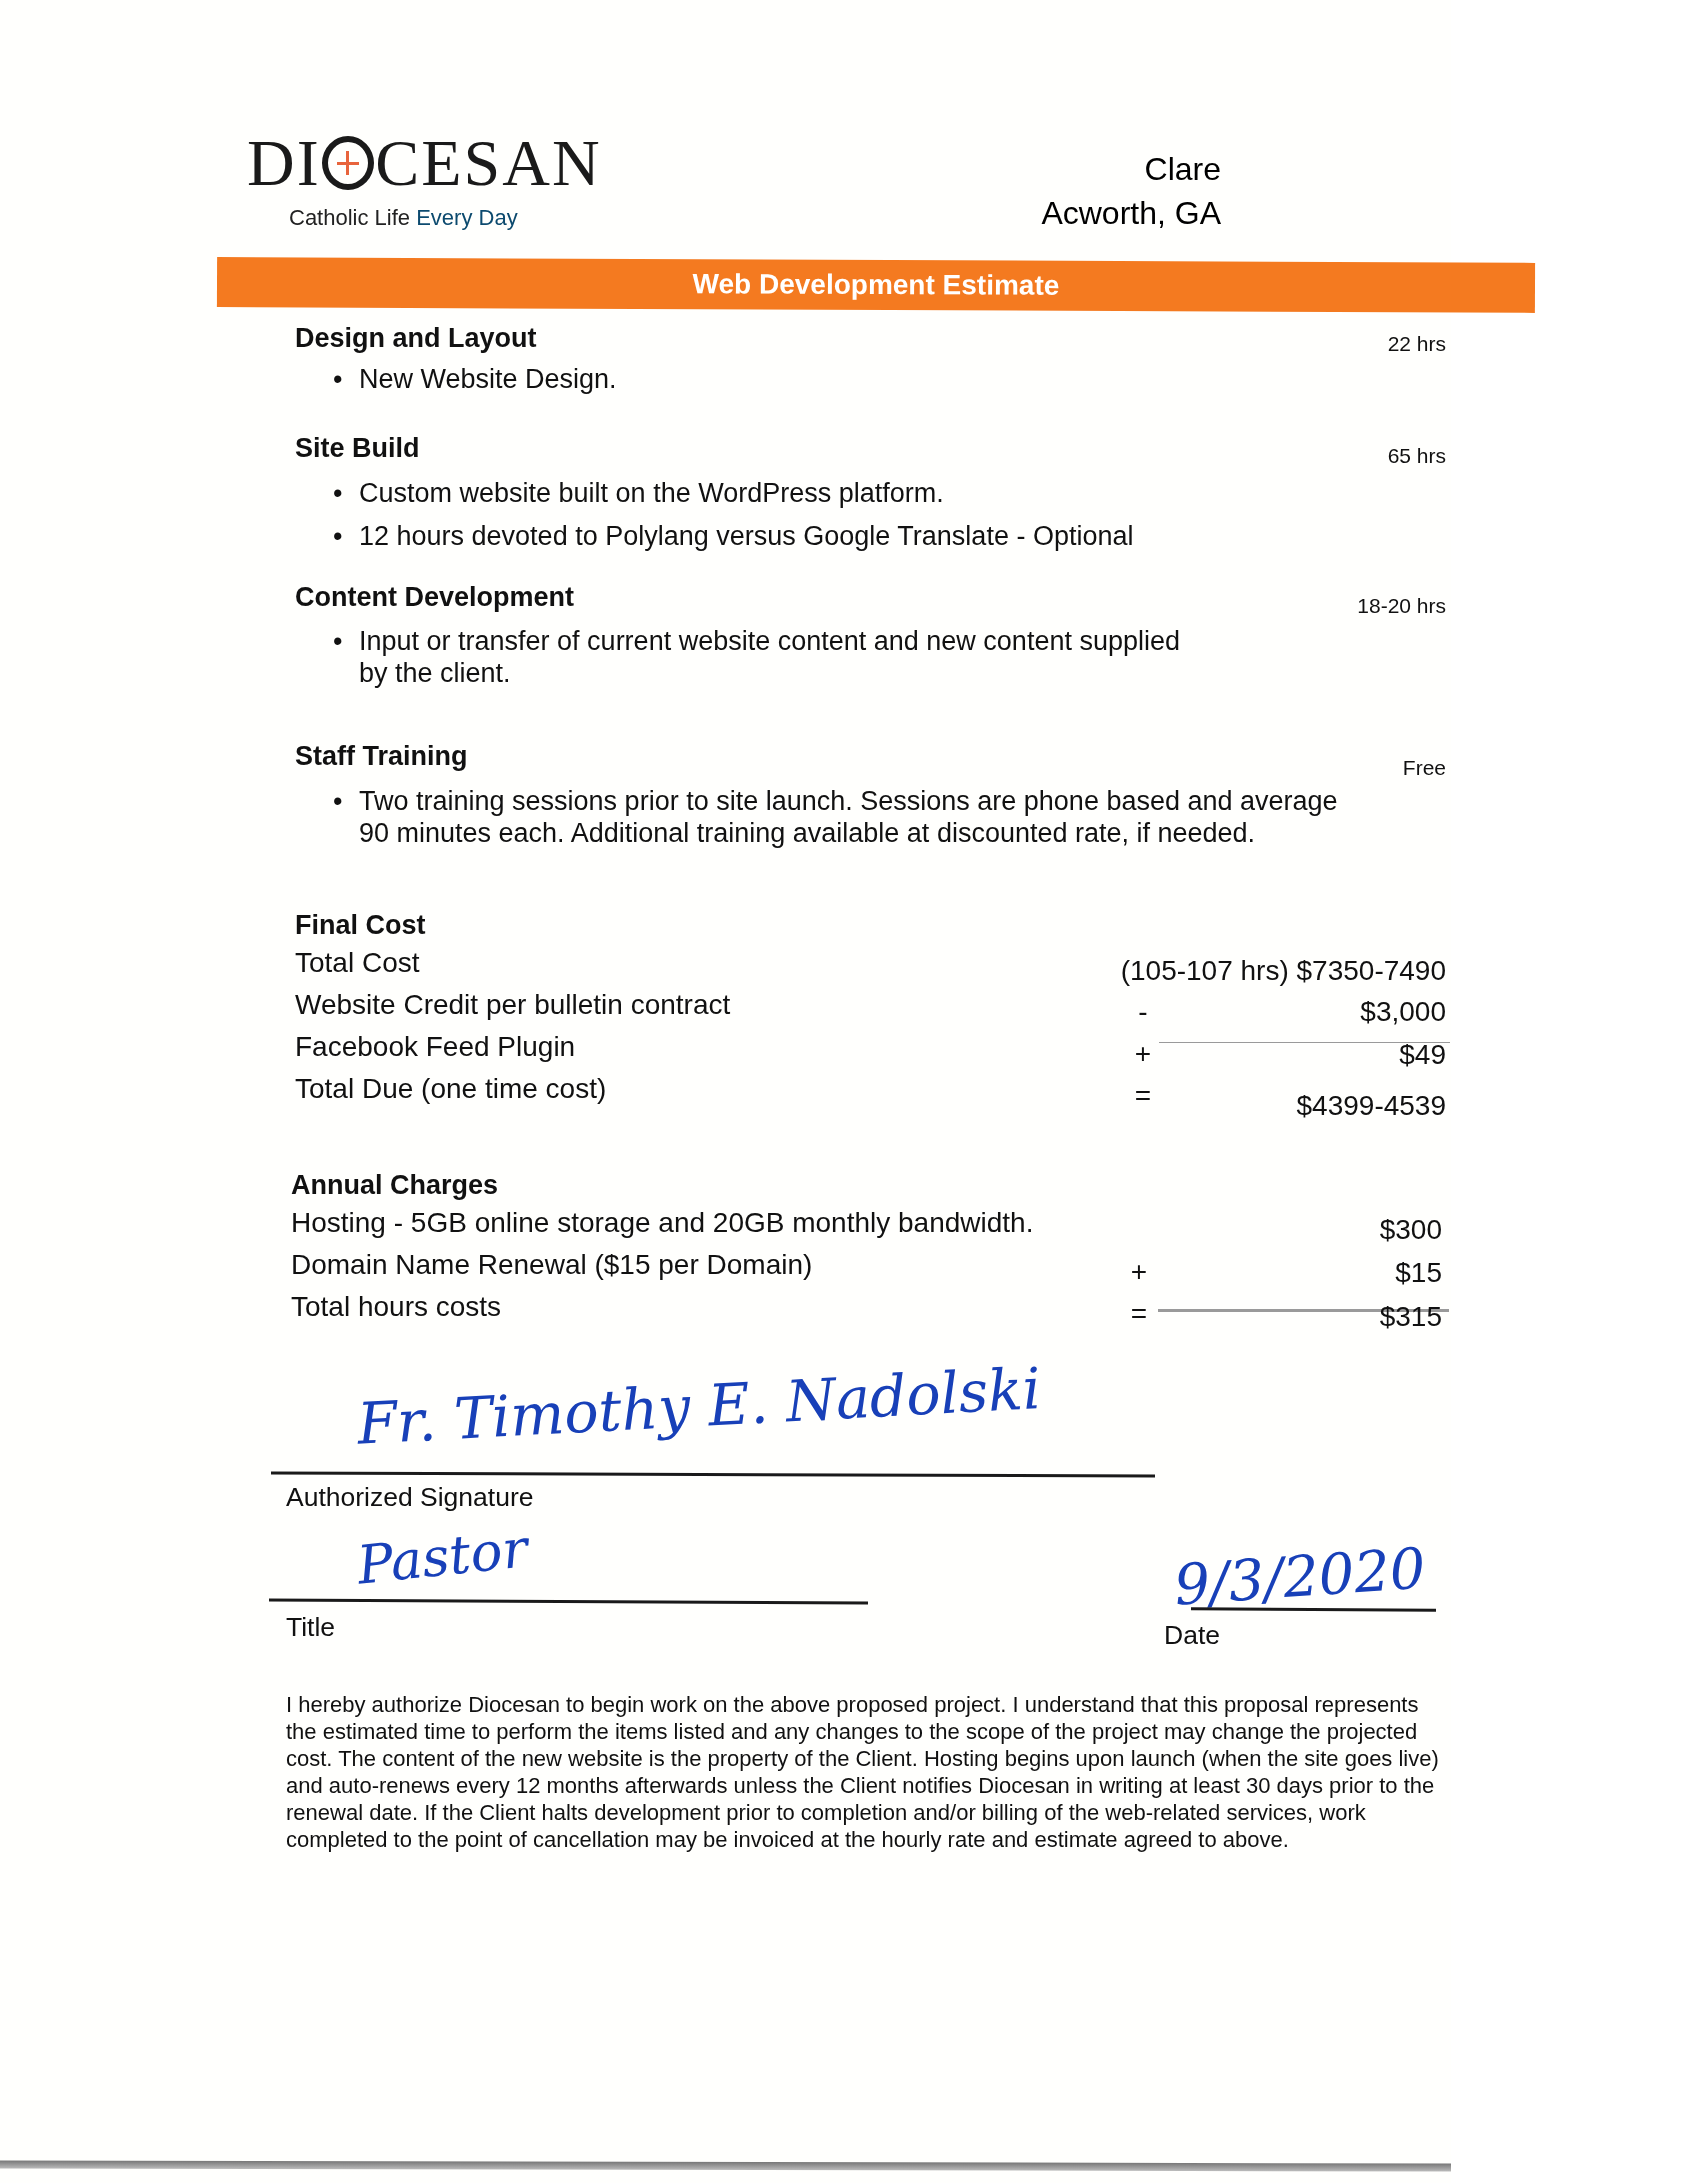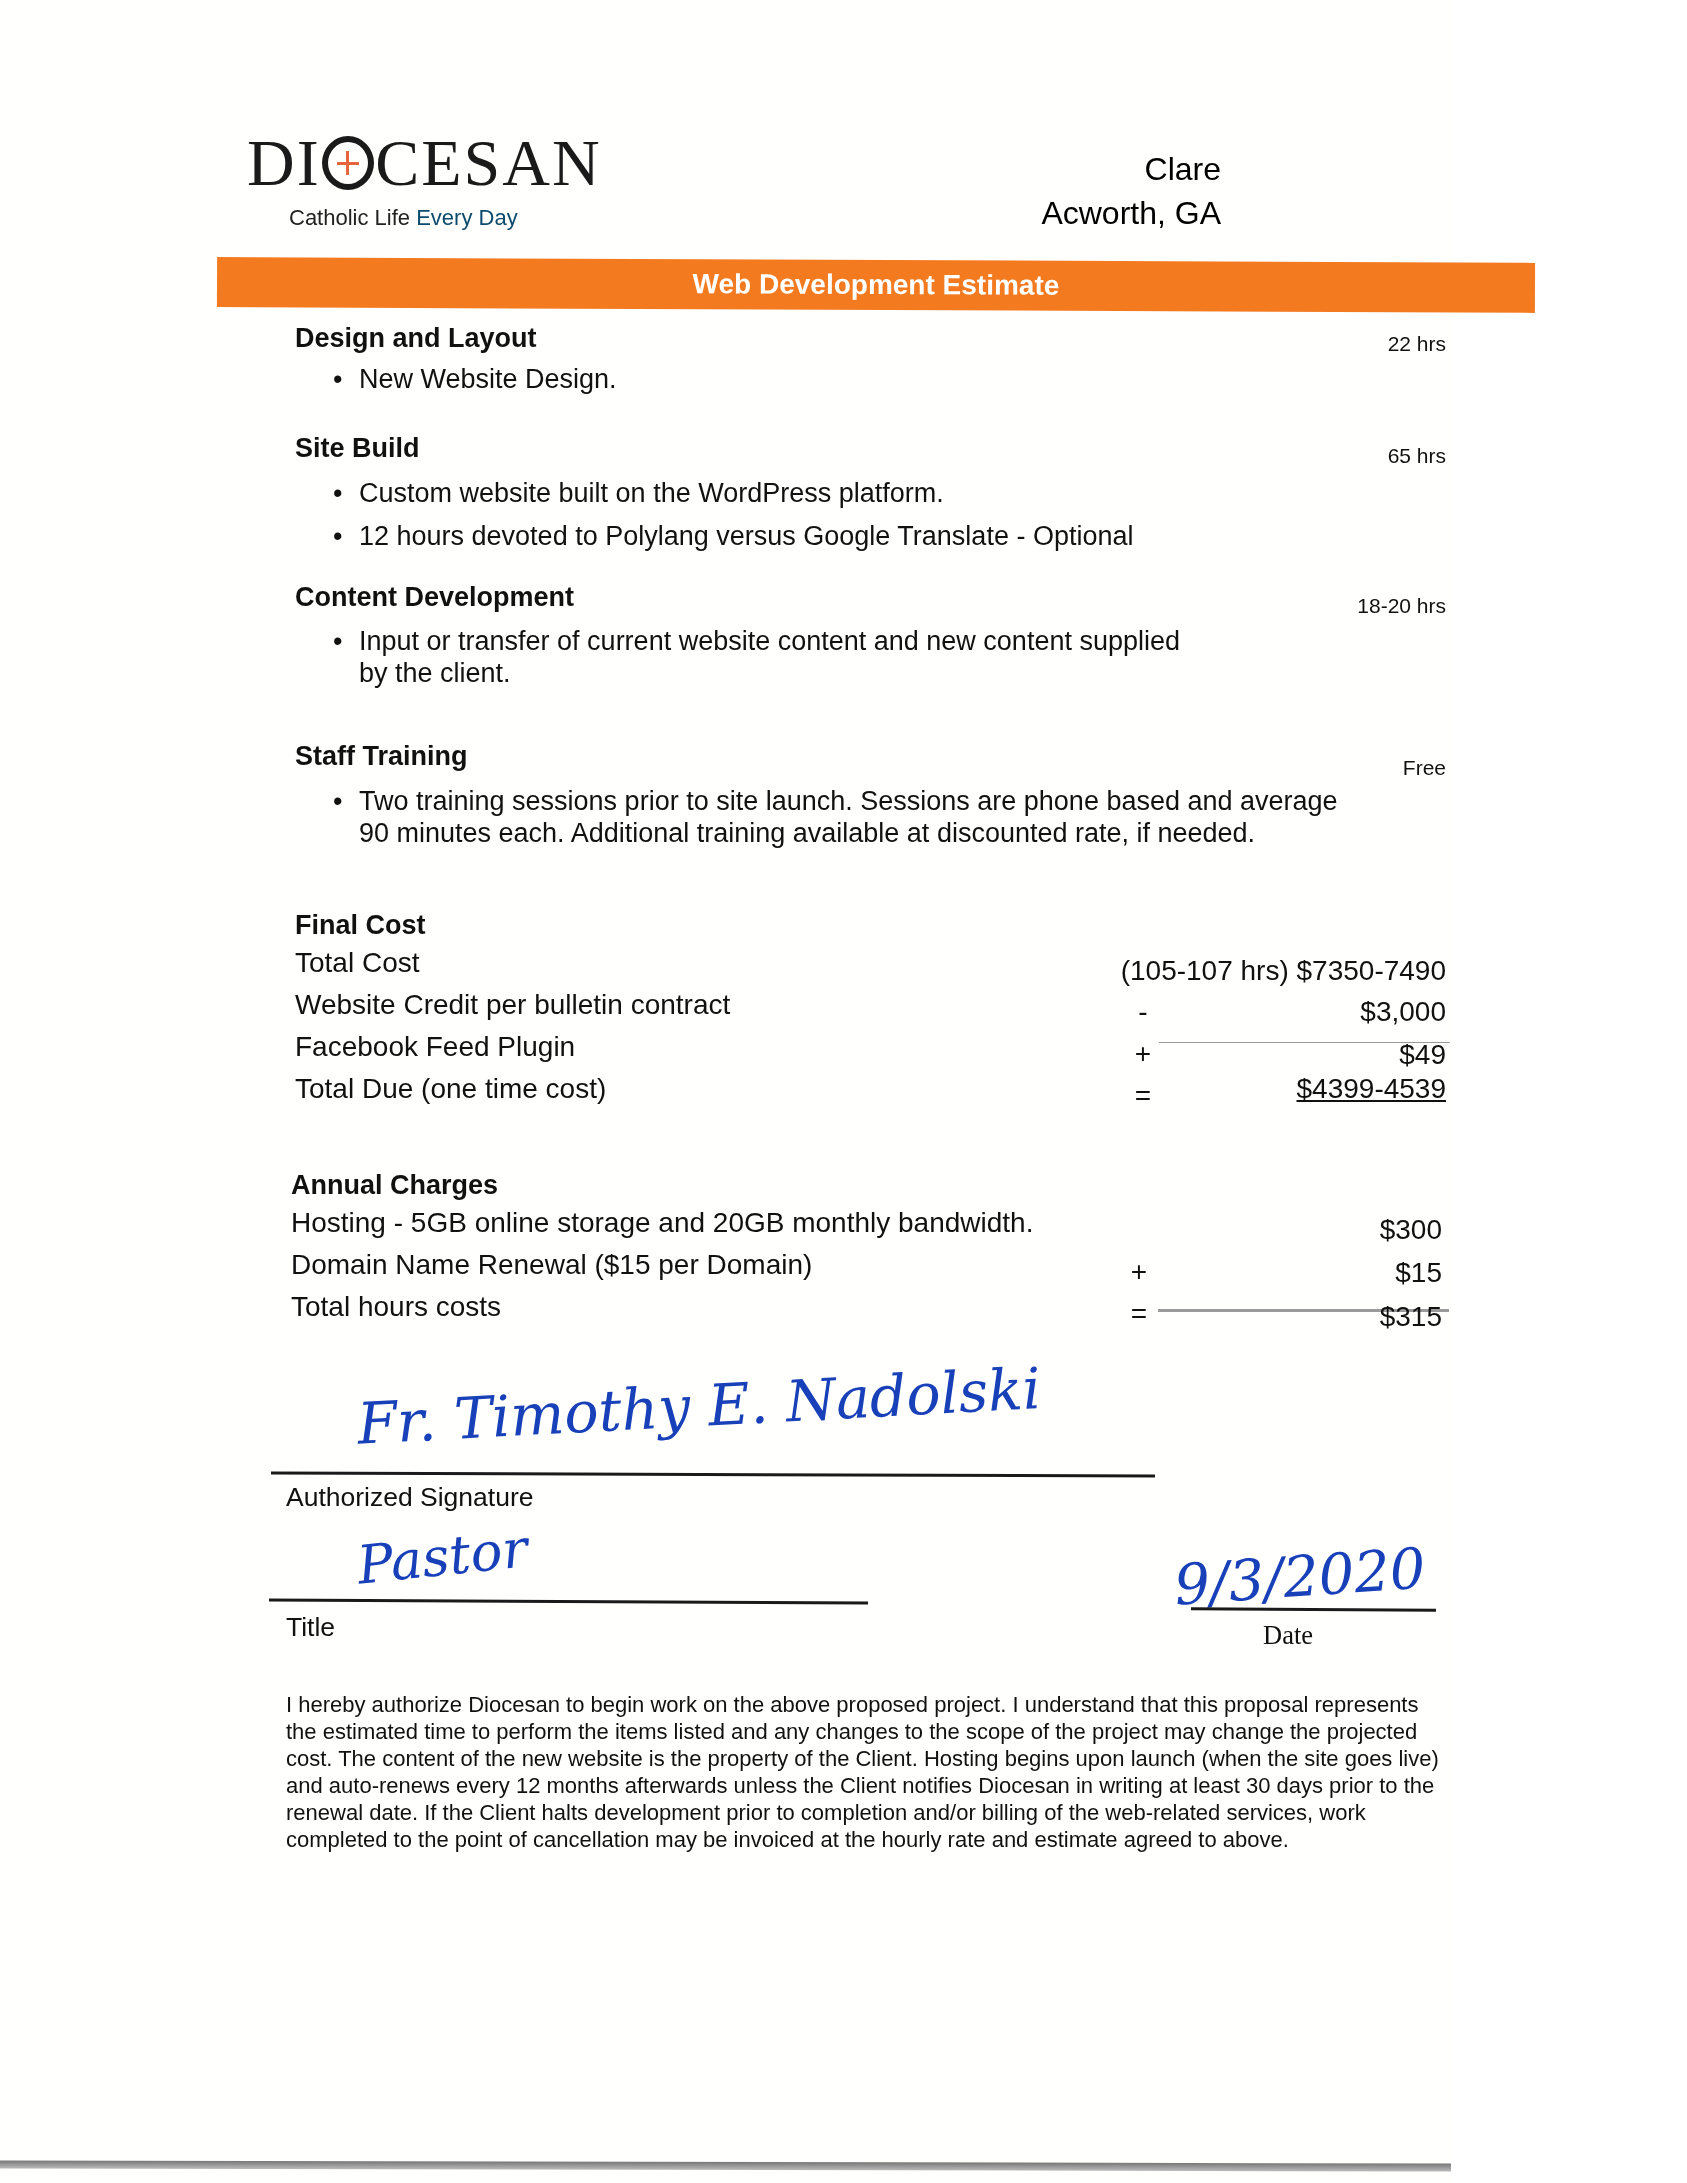--- a/index.html
+++ b/index.html
@@ -136,21 +136,21 @@
     </div>
     <div class="rule" style="left:864px; right:-4px; top:132px; height:1.3px;"></div>
     <div class="cost-row">
       <span class="cost-label">Facebook Feed Plugin</span>
       <span class="cost-op" style="top:6.6px;">+</span>
       <span class="cost-amt" style="top:8px;">$49</span>
     </div>
     <div class="cost-row">
       <span class="cost-label">Total Due (one time cost)</span>
       <span class="cost-op" style="top:6.6px;">=</span>
-      <span class="cost-amt" style="top:0;text-decoration:underline;">$4399-4539</span>
+      <span class="cost-amt" style="top:17px;">$4399-4539</span>
     </div>
   </div>
 
   <div class="section" style="top:1170px; left:291px;">
     <div class="cost-head">Annual Charges</div>
     <div class="cost-row" style="margin-top:1.3px;">
       <span class="cost-label">Hosting - 5GB online storage and 20GB monthly bandwidth.</span>
       <span class="cost-op"></span>
       <span class="cost-amt" style="top:6.6px;">$300</span>
     </div>
@@ -170,19 +170,19 @@
   <div class="handwriting" style="left:357px; top:1373px; font-size:57px; transform:rotate(-3deg);">Fr. Timothy E. Nadolski</div>
   <div class="line" style="left:271px; top:1473px; width:884px; transform:rotate(0.2deg);"></div>
   <div class="sig-label" style="left:286px; top:1482px;">Authorized Signature</div>
 
   <div class="handwriting" style="left:357px; top:1526px; font-size:53px; transform:rotate(-6deg);">Pastor</div>
   <div class="line" style="left:269px; top:1600px; width:599px; transform:rotate(0.3deg);"></div>
   <div class="sig-label" style="left:286px; top:1612px;">Title</div>
 
   <div class="handwriting" style="left:1174px; top:1544px; font-size:56px; transform:rotate(-4deg);">9/3/2020</div>
   <div class="line" style="left:1191px; top:1608px; width:245px; transform:rotate(0.3deg);"></div>
-  <div class="sig-label" style="left:1263px; top:1620px;font-family:Liberation Serif, serif;">Date</div>
+  <div class="sig-label" style="left:1164px; top:1620px;">Date</div>
 
   <div class="disclaimer">I hereby authorize Diocesan to begin work on the above proposed project. I understand that this proposal represents the estimated time to perform the items listed and any changes to the scope of the project may change the projected cost. The content of the new website is the property of the Client. Hosting begins upon launch (when the site goes live) and auto-renews every 12 months afterwards unless the Client notifies Diocesan in writing at least 30 days prior to the renewal date. If the Client halts development prior to completion and/or billing of the web-related services, work completed to the point of cancellation may be invoiced at the hourly rate and estimate agreed to above.</div>
 
   <div class="bottom-edge"></div>
 </div>
 
 
 </body></html>

